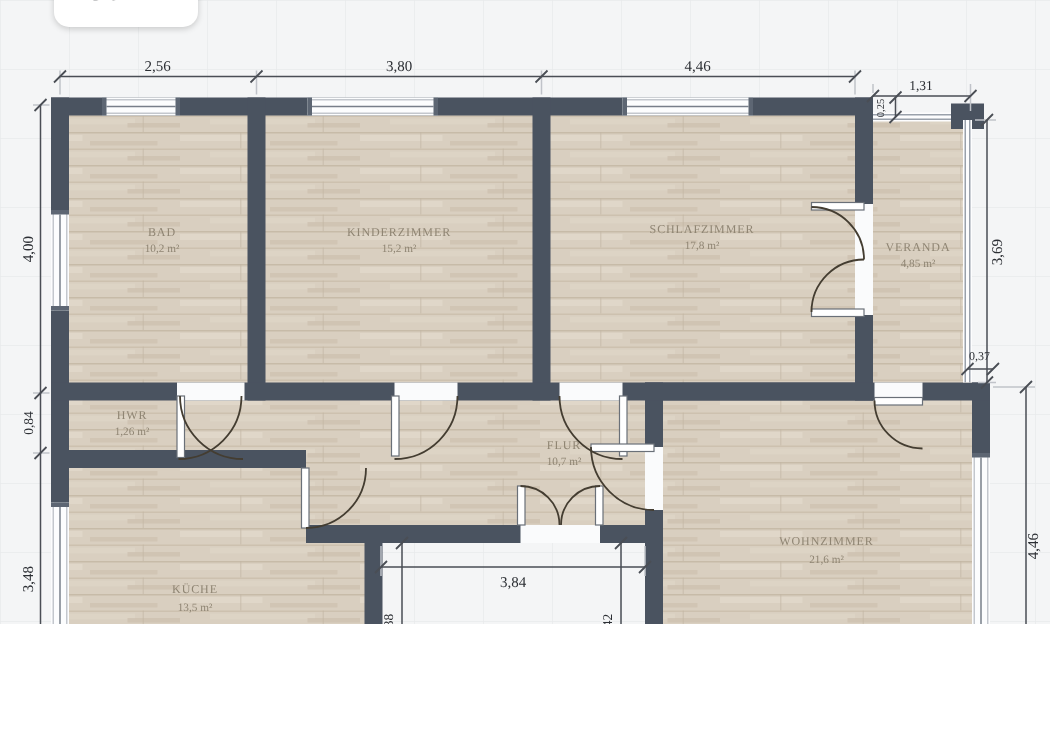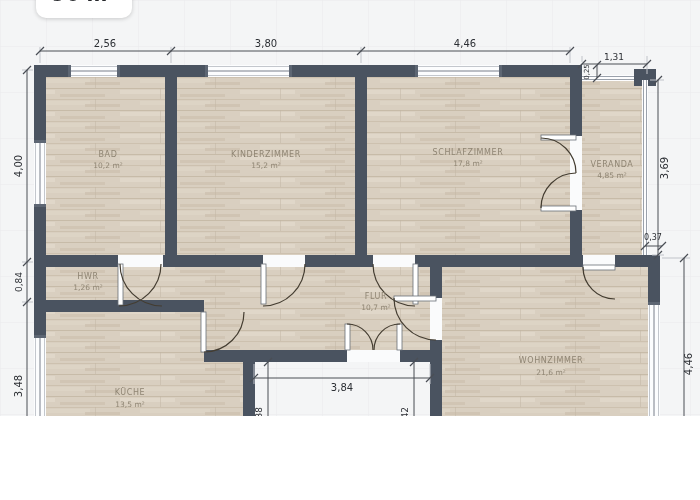--- a/index.html
+++ b/index.html
@@ -1,17 +1,17 @@
 <!DOCTYPE html>
 <html><head>
 <meta charset="utf-8">
 <style>
   html,body{margin:0;padding:0;}
   body{font-family:"DejaVu Sans","Liberation Sans",sans-serif;}
-  #canvas{position:relative;width:700px;height:416px;background:#f4f5f6;overflow:hidden;}
+  #canvas{position:relative;width:700px;height:416px;background:#f4f5f6;overflow:hidden;font-family:Liberation Serif, serif;}
   #plan-svg{position:absolute;left:0;top:0;}
   .badge{position:absolute;left:36px;top:-30px;width:96px;height:48px;background:#ffffff;
          border-radius:10px;box-shadow:0 1px 4px rgba(0,0,0,.18);display:flex;align-items:center;
          justify-content:center;font-size:20px;font-weight:600;color:#26282c;}
   .dim-label{font-size:10px;fill:#2c2f34;}
   .dim-label-sm{font-size:8px;fill:#2c2f34;}
   .room-name{font-size:8px;fill:#8f8573;letter-spacing:.6px;}
   .room-area{font-size:7.5px;fill:#8f8573;}
   text{text-anchor:middle;}
 </style>

